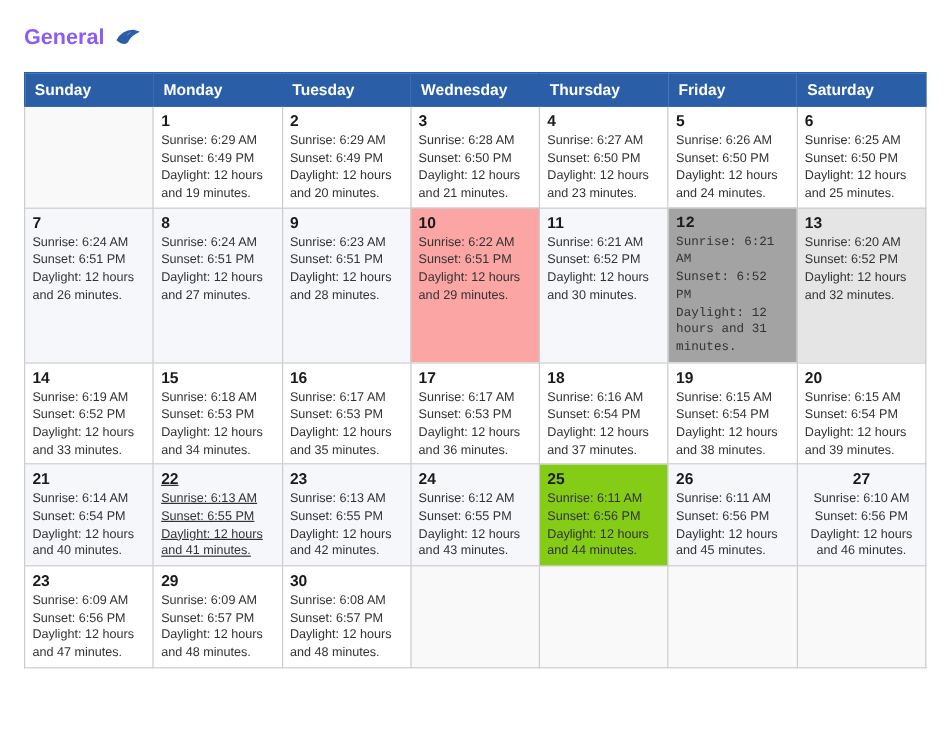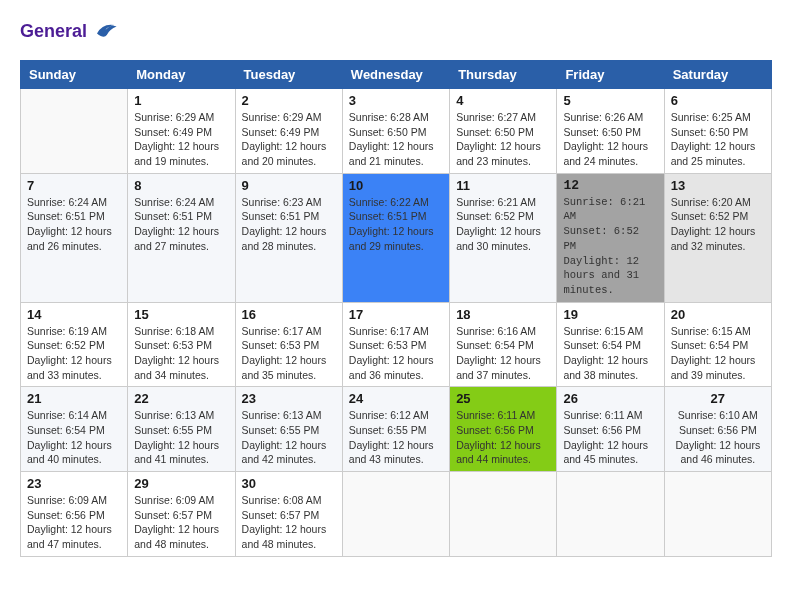--- a/index.html
+++ b/index.html
@@ -20,21 +20,21 @@
       display: flex;
       align-items: center;
     }
     .logo-text {
       font-size: 18px;
       font-weight: bold;
       color: #1a1a1a;
       line-height: 1.2;
     }
     .logo-text span {
-      color: #4c1d95;
+      color: #8b5cf6;
     }
     .logo-bird {
       width: 28px;
       height: 28px;
       margin-left: 2px;
     }
     .title-block {
       text-align: right;
     }
     .main-title {
@@ -157,21 +157,21 @@
           <div class="day-info">Sunrise: 6:24 AM<br>Sunset: 6:51 PM<br>Daylight: 12 hours and 26 minutes.</div>
         </td>
         <td style="background: rgb(245, 247, 250);">
           <span class="day-number">8</span>
           <div class="day-info">Sunrise: 6:24 AM<br>Sunset: 6:51 PM<br>Daylight: 12 hours and 27 minutes.</div>
         </td>
         <td style="background: rgb(245, 247, 250);">
           <span class="day-number">9</span>
           <div class="day-info">Sunrise: 6:23 AM<br>Sunset: 6:51 PM<br>Daylight: 12 hours and 28 minutes.</div>
         </td>
-        <td style="background: #3b82f6;">
+        <td style="background: #fca5a5;">
           <span class="day-number">10</span>
           <div class="day-info">Sunrise: 6:22 AM<br>Sunset: 6:51 PM<br>Daylight: 12 hours and 29 minutes.</div>
         </td>
         <td style="background: rgb(245, 247, 250);">
           <span class="day-number">11</span>
           <div class="day-info">Sunrise: 6:21 AM<br>Sunset: 6:52 PM<br>Daylight: 12 hours and 30 minutes.</div>
         </td>
         <td style="background: #a3a3a3; font-family: Liberation Mono, monospace;">
           <span class="day-number">12</span>
           <div class="day-info">Sunrise: 6:21 AM<br>Sunset: 6:52 PM<br>Daylight: 12 hours and 31 minutes.</div>
@@ -209,21 +209,21 @@
         <td>
           <span class="day-number">20</span>
           <div class="day-info">Sunrise: 6:15 AM<br>Sunset: 6:54 PM<br>Daylight: 12 hours and 39 minutes.</div>
         </td>
       </tr>
       <tr>
         <td style="background: rgb(245, 247, 250);">
           <span class="day-number">21</span>
           <div class="day-info">Sunrise: 6:14 AM<br>Sunset: 6:54 PM<br>Daylight: 12 hours and 40 minutes.</div>
         </td>
-        <td style="background: rgb(245, 247, 250);">
+        <td style="background: rgb(245, 247, 250); text-decoration: underline;">
           <span class="day-number">22</span>
           <div class="day-info">Sunrise: 6:13 AM<br>Sunset: 6:55 PM<br>Daylight: 12 hours and 41 minutes.</div>
         </td>
         <td style="background: rgb(245, 247, 250);">
           <span class="day-number">23</span>
           <div class="day-info">Sunrise: 6:13 AM<br>Sunset: 6:55 PM<br>Daylight: 12 hours and 42 minutes.</div>
         </td>
         <td style="background: rgb(245, 247, 250);">
           <span class="day-number">24</span>
           <div class="day-info">Sunrise: 6:12 AM<br>Sunset: 6:55 PM<br>Daylight: 12 hours and 43 minutes.</div>

